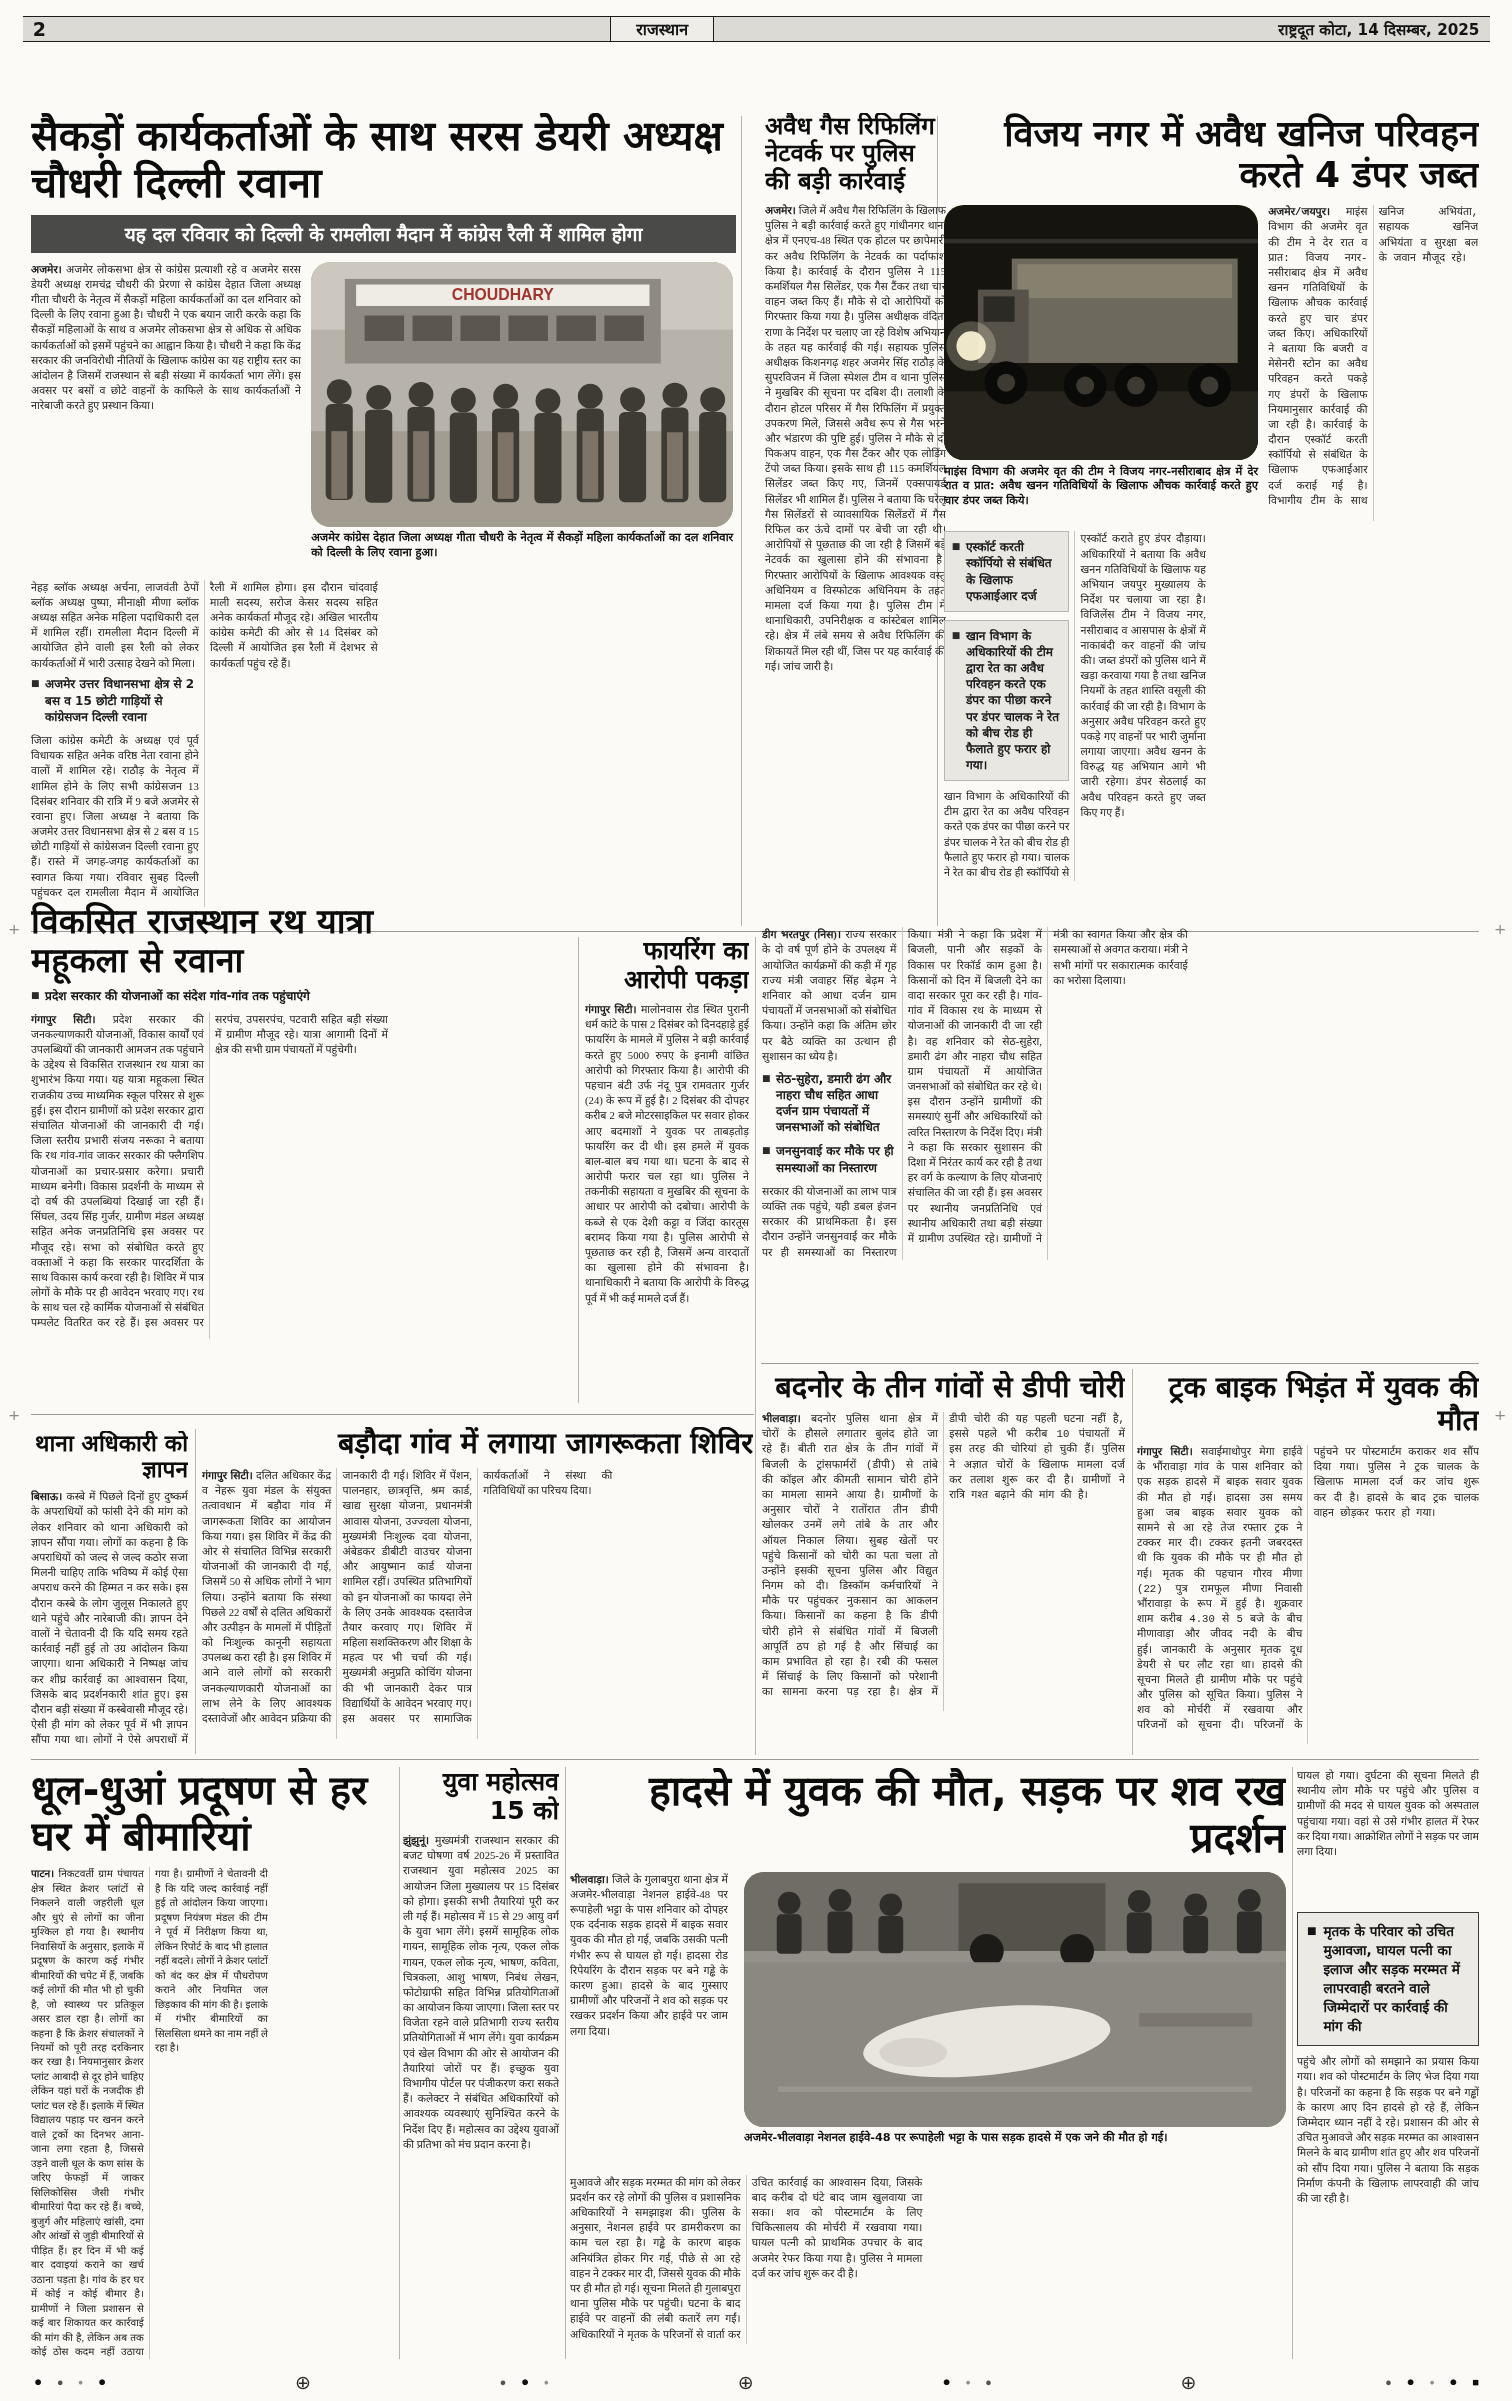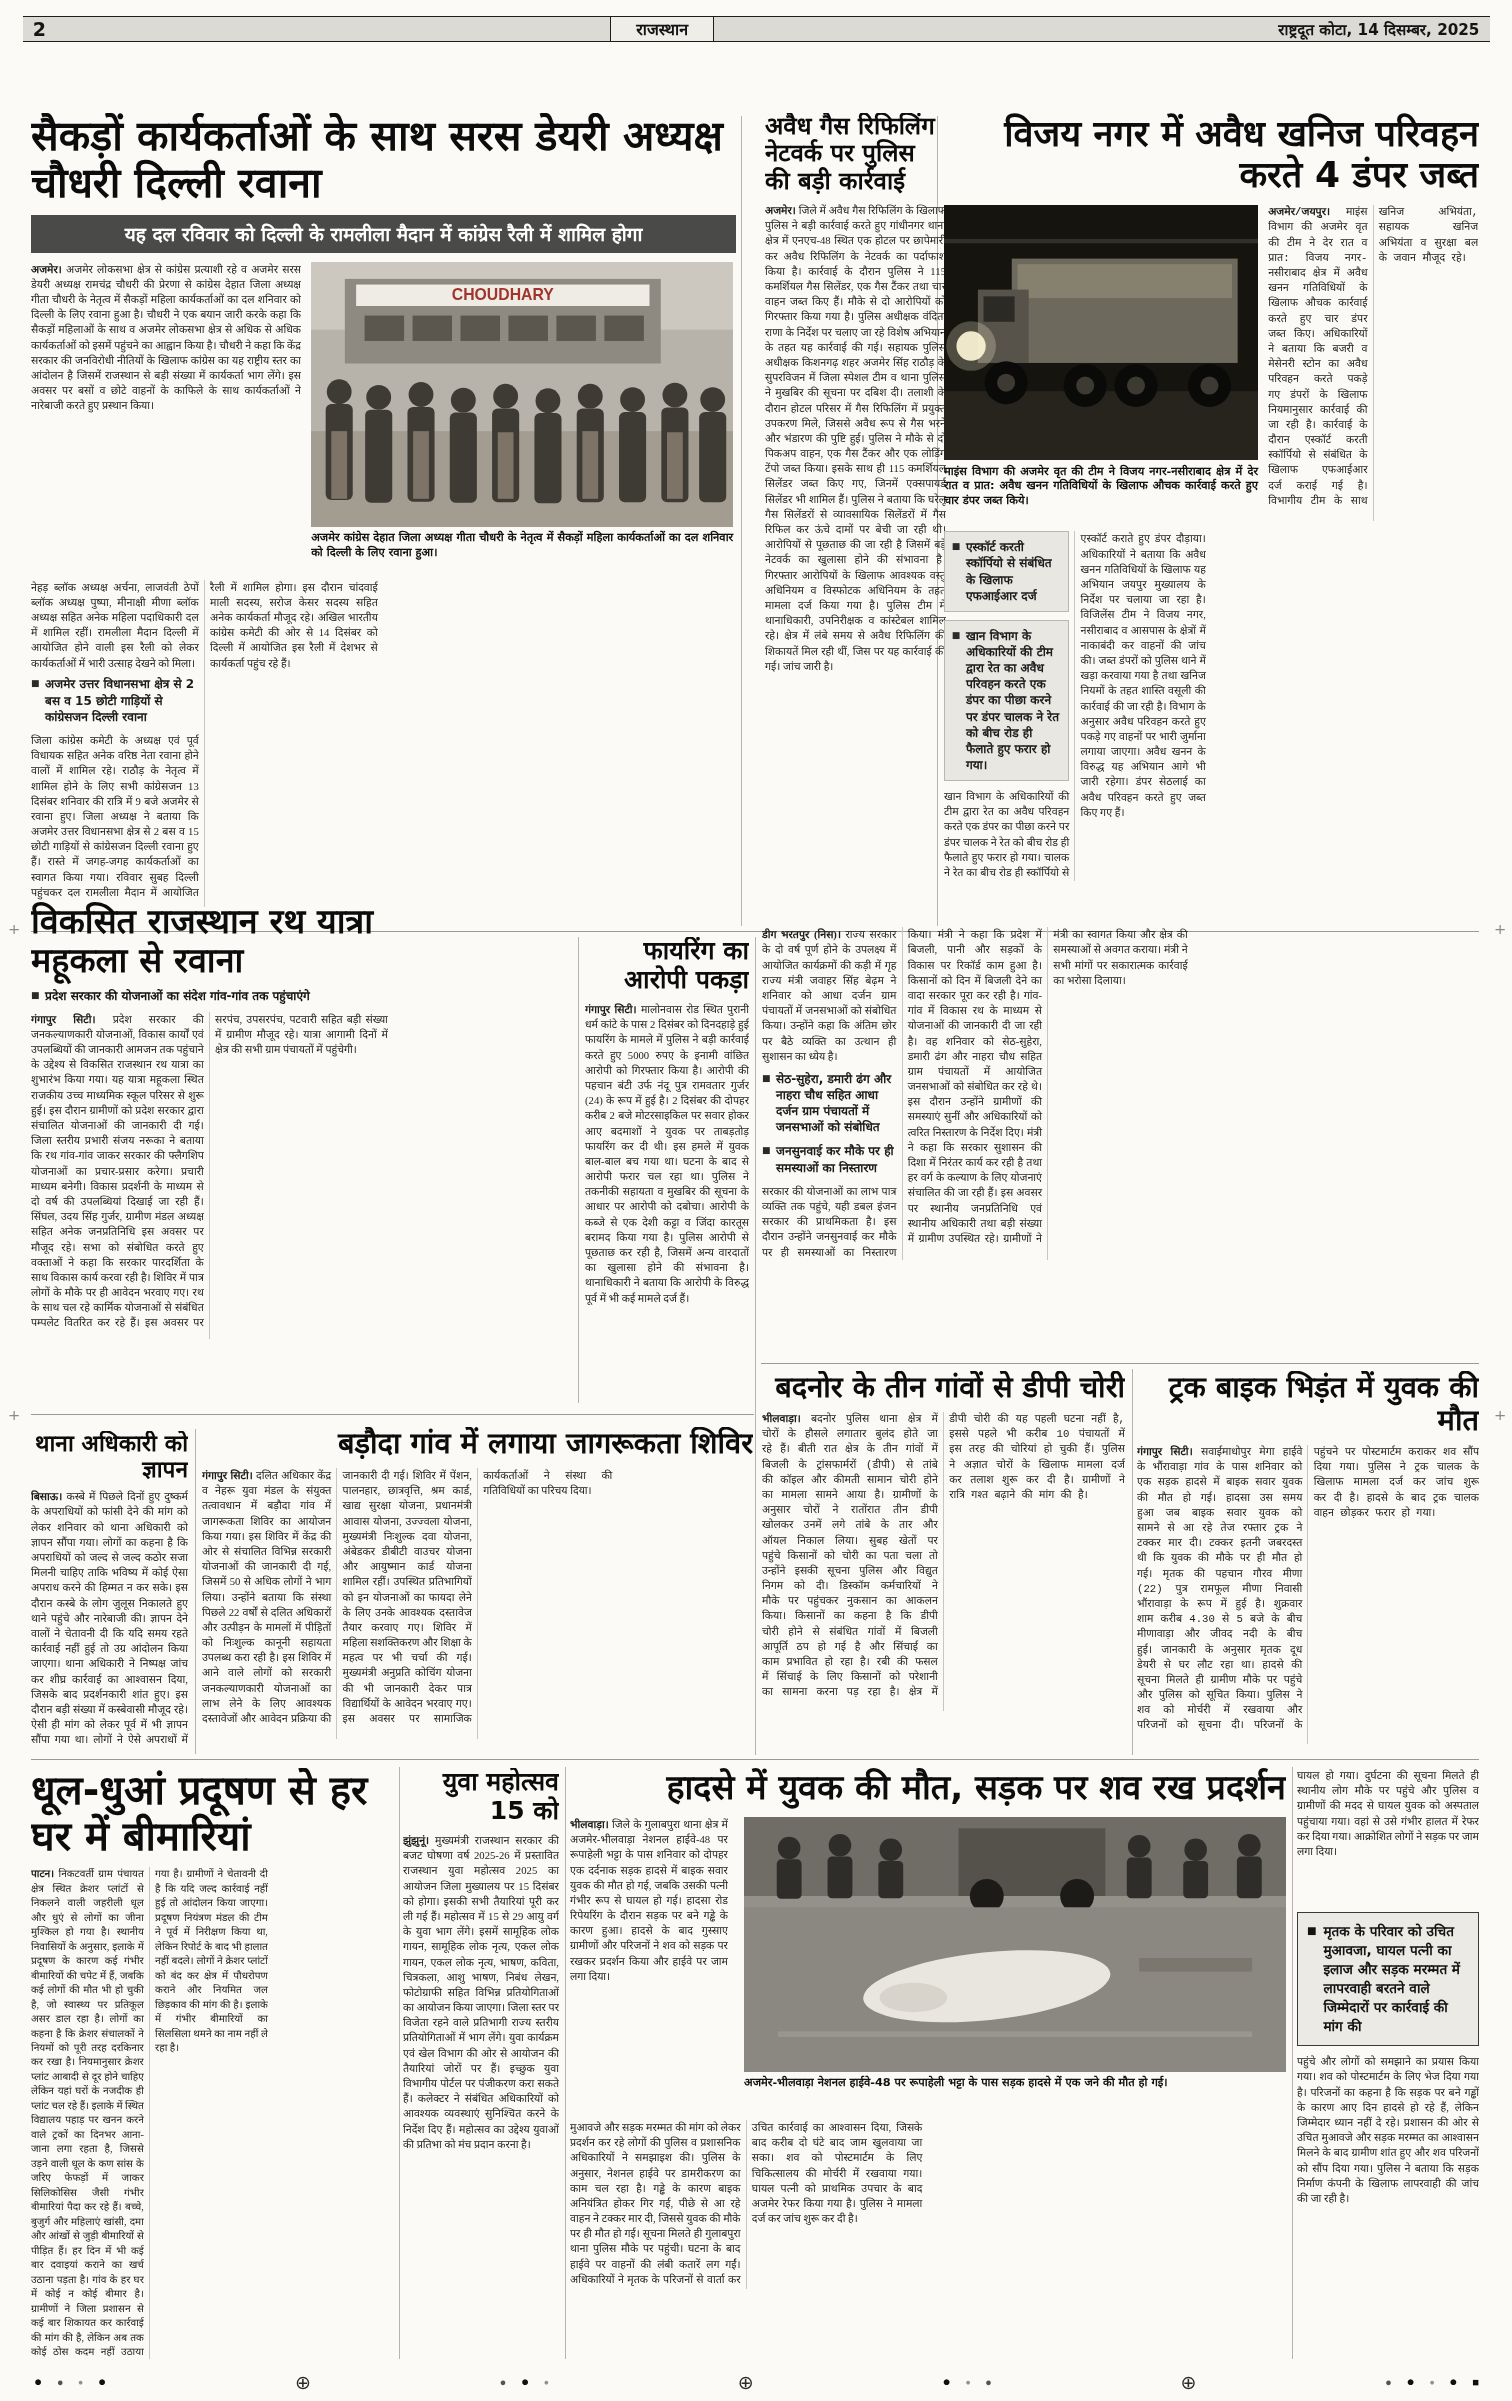--- a/index.html
+++ b/index.html
@@ -14,21 +14,21 @@
   .body-text .dl{font-weight:bold;}
   .cols-2{column-count:2;column-gap:11.3px;column-rule:0.6px solid #c8c6c0;column-fill:auto;font-family:Liberation Mono, monospace;}
   .cols-3{column-count:3;column-gap:11.3px;column-rule:0.6px solid #c8c6c0;column-fill:auto;}
   .cols-4{column-count:4;column-gap:11.3px;column-rule:0.6px solid #c8c6c0;column-fill:auto;}
   .cols-5{column-count:5;column-gap:11.3px;column-rule:0.6px solid #c8c6c0;column-fill:auto;}
   .caption{font-size:11.3px;font-weight:bold;line-height:1.3;text-align:justify;margin-top:4.5px;color:#111;font-family:"DejaVu Sans",sans-serif;}
   .subbar{background:#4a4a48;color:#ffffff;font-weight:bold;text-align:center;font-size:19px;padding:5.6px 3.4px;font-family:"DejaVu Sans",sans-serif;}
   .hl-item{font-weight:bold;font-size:12px;line-height:1.35;text-align:left;margin:0 0 8px 0;break-inside:avoid;font-family:"DejaVu Sans",sans-serif;display:flex;gap:5.6px;}
   .hl-item .sq{font-size:9px;line-height:1.7;color:#2a2a2a;}
   .hl-box{background:#e9e7e1;border:0.6px solid #b9b7b1;padding:6.8px;}
-  .photo{background:#bef264;position:relative;overflow:hidden;}
+  .photo{background:#bef264;position:relative;overflow:hidden;border-radius:20px;}
   .photo svg{display:block;width:100%;height:100%;}
   .header-strip{position:absolute;left:22.6px;top:16px;width:1467px;height:26px;background:#dcdad5;border-top:1.7px solid #1d1d1d;border-bottom:1.7px solid #1d1d1d;display:flex;align-items:center;justify-content:space-between;padding:0 10.2px;box-sizing:border-box;font-family:"DejaVu Sans",sans-serif;}
   .header-strip .pn{font-size:19px;font-weight:bold;}
   .header-strip .sec{border:1.1px solid #1d1d1d;padding:0.6px 25px;font-size:16px;font-weight:bold;background:#efede8;}
   .header-strip .ed{font-size:15.2px;font-weight:bold;}
   .demand-box{border:1.1px solid #3a3a38;background:#eceae4;padding:9px;font-weight:bold;font-size:13.6px;line-height:1.4;font-family:"DejaVu Sans",sans-serif;display:flex;gap:6.8px;}
   .demand-box .sq{font-size:10.2px;line-height:1.8;}
   .footer-marks{position:absolute;left:34px;top:2369px;width:1445px;height:26px;display:flex;align-items:center;justify-content:space-between;}
   .fm-group{display:flex;gap:14.7px;align-items:center;}
   .d1{font-size:13.6px;color:#101010;}
@@ -268,21 +268,21 @@
 
   <section class="art" style="left:403px;top:1768px;width:156px;height:591px;">
     <h2 class="headline center" style="font-size:25px;margin:0;">युवा महोत्सव 15 को</h2>
     <div class="body-text" style="margin-top:8px;height:519px;overflow:hidden;">
       <span class="dl">झुंझुनूं।</span>
       <span>मुख्यमंत्री राजस्थान सरकार की बजट घोषणा वर्ष 2025-26 में प्रस्तावित राजस्थान युवा महोत्सव 2025 का आयोजन जिला मुख्यालय पर 15 दिसंबर को होगा। इसकी सभी तैयारियां पूरी कर ली गई हैं। महोत्सव में 15 से 29 आयु वर्ग के युवा भाग लेंगे। इसमें सामूहिक लोक गायन, सामूहिक लोक नृत्य, एकल लोक गायन, एकल लोक नृत्य, भाषण, कविता, चित्रकला, आशु भाषण, निबंध लेखन, फोटोग्राफी सहित विभिन्न प्रतियोगिताओं का आयोजन किया जाएगा। जिला स्तर पर विजेता रहने वाले प्रतिभागी राज्य स्तरीय प्रतियोगिताओं में भाग लेंगे। युवा कार्यक्रम एवं खेल विभाग की ओर से आयोजन की तैयारियां जोरों पर हैं। इच्छुक युवा विभागीय पोर्टल पर पंजीकरण करा सकते हैं। कलेक्टर ने संबंधित अधिकारियों को आवश्यक व्यवस्थाएं सुनिश्चित करने के निर्देश दिए हैं। महोत्सव का उद्देश्य युवाओं की प्रतिभा को मंच प्रदान करना है।</span>
     </div>
   </section>
 
   <section class="art" style="left:570px;top:1768px;width:716px;height:591px;">
-    <h1 class="headline center" style="font-size:34px;margin:0;">हादसे में युवक की मौत, सड़क पर शव रख प्रदर्शन</h1>
+    <h1 class="headline center" style="font-size:41px;margin:0;">हादसे में युवक की मौत, सड़क पर शव रख प्रदर्शन</h1>
     <div style="display:flex;gap:16px;margin-top:10.2px;">
       <div class="body-text" style="width:161px;height:294px;overflow:hidden;">
         <span class="dl">भीलवाड़ा।</span>
         <span>जिले के गुलाबपुरा थाना क्षेत्र में अजमेर-भीलवाड़ा नेशनल हाईवे-48 पर रूपाहेली भट्टा के पास शनिवार को दोपहर एक दर्दनाक सड़क हादसे में बाइक सवार युवक की मौत हो गई, जबकि उसकी पत्नी गंभीर रूप से घायल हो गई। हादसा रोड रिपेयरिंग के दौरान सड़क पर बने गड्ढे के कारण हुआ। हादसे के बाद गुस्साए ग्रामीणों और परिजनों ने शव को सड़क पर रखकर प्रदर्शन किया और हाईवे पर जाम लगा दिया।</span>
       </div>
       <div style="width:542px;">
         <div class="photo" style="width:542px;height:255px;">
           <svg viewBox="0 0 960 452" preserveAspectRatio="none">
             <rect x="0" y="0" width="960" height="452" fill="#94908a"></rect>
             <rect x="0" y="0" width="960" height="140" fill="#706c66"></rect>

